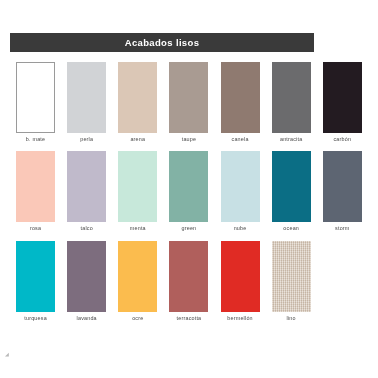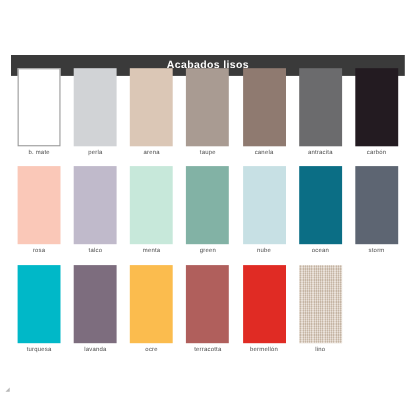--- a/index.html
+++ b/index.html
@@ -19,22 +19,22 @@
     position: relative;
     width: 378px;
     height: 378px;
     box-sizing: border-box;
   }
 
   
   .header-bar {
     position: absolute;
     left: 10px;
-    top: 50px;
-    width: 358px;
+    top: 33px;
+    width: 304px;
     height: 19px;
     background: #3a3a3a;
     display: flex;
     align-items: center;
     justify-content: center;
   }
   .header-title {
     color: #ffffff;
     font-size: 9.5px;
     font-weight: bold;

